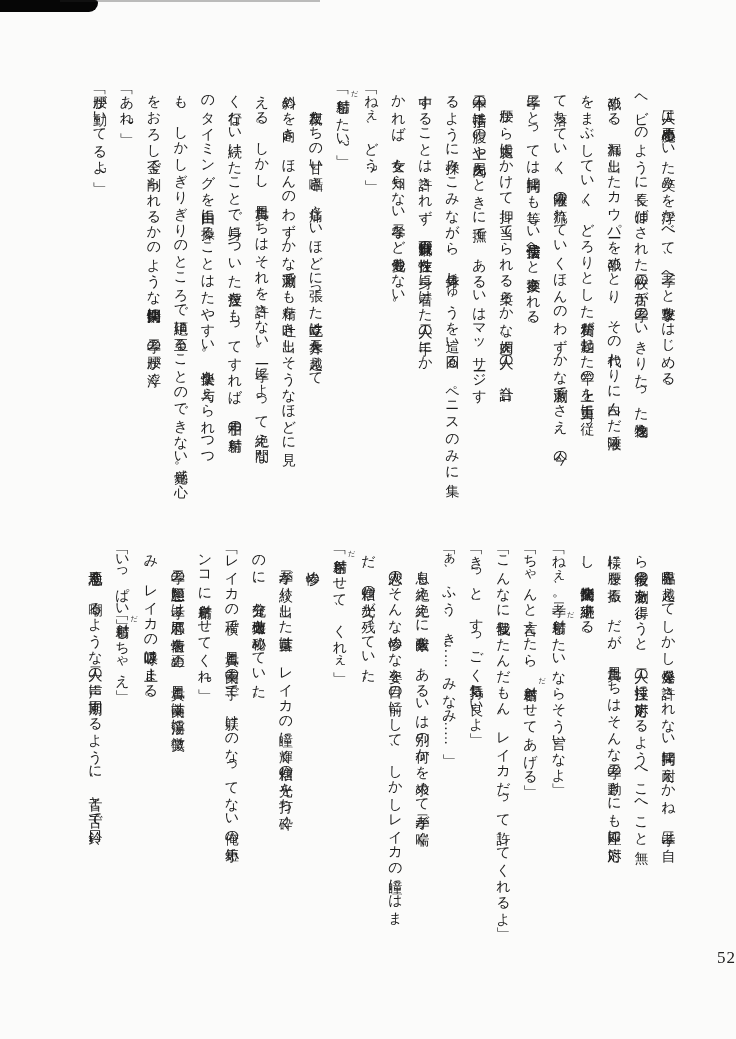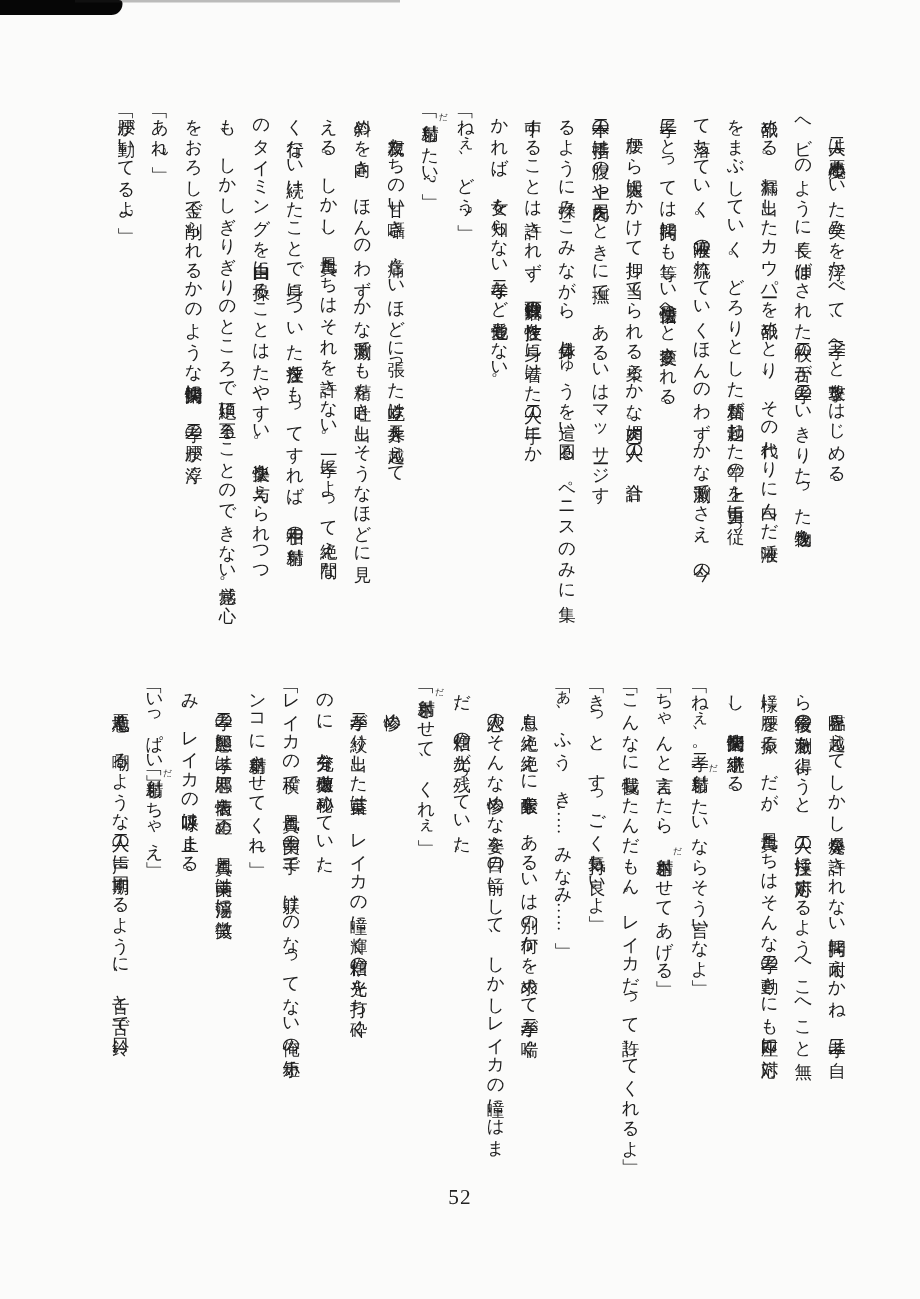--- a/index.html
+++ b/index.html
@@ -44,21 +44,21 @@
   ruby{ruby-align:center;}
   rt{
     font-size:7px;
     letter-spacing:0;
     color:#2a2a2a;
   }
   .page-number{
     position:absolute;
     top:948px;left:0;
     width:736px;
-    text-align:center;
+    text-align:right;
     font-size:17px;
     letter-spacing:1px;
     color:#222;
   }
 </style>
 </head>
 <body>
 
 <div class="page">
   <div class="scan-blob"></div>

